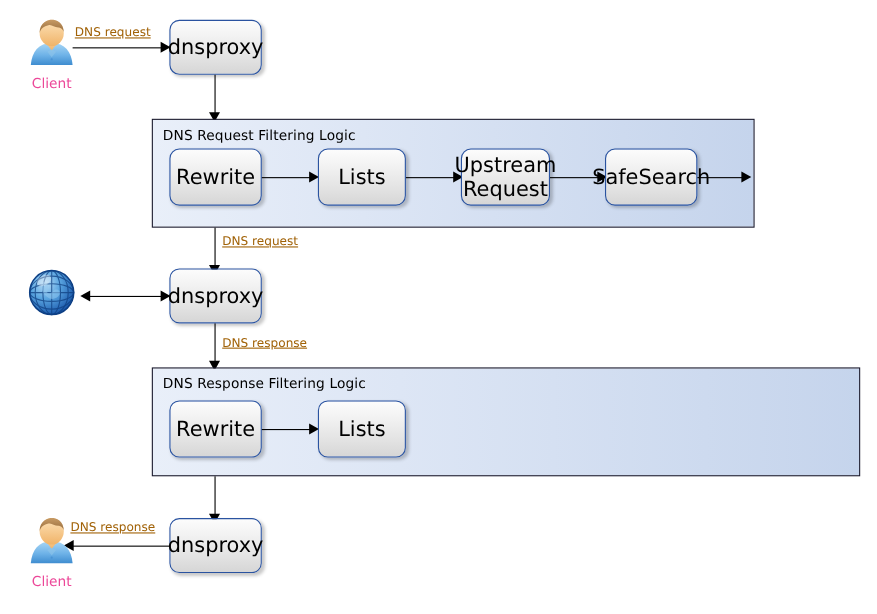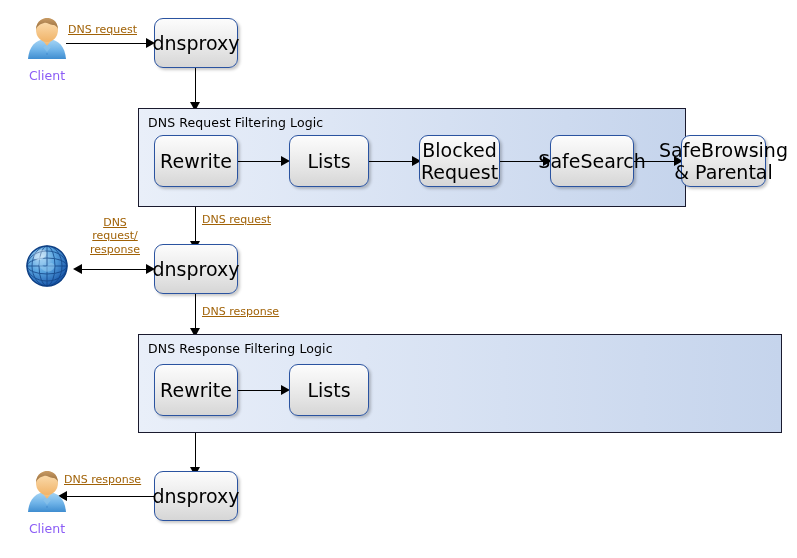--- a/index.html
+++ b/index.html
@@ -95,21 +95,21 @@
     white-space: nowrap;
     line-height: 1.22;
     text-decoration: underline;
   }
   .edge-label.center { text-align: center; }
 
   
   .actor-label {
     position: absolute;
     font-size: 12.5px;
-    color: #8b5cf6;
+    color: #ec4899;
     text-align: center;
     line-height: 1.22;
     white-space: nowrap;
   }
 
   
   .icon { position: absolute; }
 </style>
 </head>
 <body>
@@ -165,39 +165,33 @@
   <div class="arrow-r" style="left:281px; top:156px;"></div>
 
   <div class="node" style="left:289px; top:135px; width:80px; height:52px;">
     <span>Lists</span>
   </div>
   <div class="hline" style="left:369px; top:161px; width:44px;"></div>
   <div class="arrow-r" style="left:412px; top:156px;"></div>
 
   <div class="node" style="left:419px; top:135px; width:81px; height:52px;">
     <div>
-      <span>Blocked</span>
+      <span>Upstream</span>
       <span>Request</span>
     </div>
   </div>
   <div class="hline" style="left:500px; top:161px; width:44px;"></div>
   <div class="arrow-r" style="left:543px; top:156px;"></div>
 
   <div class="node" style="left:550px; top:135px; width:84px; height:52px;">
     <span>SafeSearch</span>
   </div>
   <div class="hline" style="left:634px; top:161px; width:41px;"></div>
   <div class="arrow-r" style="left:674px; top:156px;"></div>
 
-  <div class="node" style="left:681px; top:135px; width:85px; height:52px;">
-    <div>
-      <span>SafeBrowsing</span>
-      <span>&amp; Parental</span>
-    </div>
-  </div>
 
   <div class="vline" style="left:195px; top:207px; height:37px;"></div>
   <div class="arrow-d" style="left:190px; top:241px;"></div>
   <div class="edge-label" style="left:202px; top:213px;">DNS request</div>
 
   <div class="icon" style="left:24px; top:243px; width:46px; height:46px;">
     <svg width="46" height="46" viewBox="0 0 46 46">
       <defs>
         <radialGradient id="globeG" cx="35%" cy="30%" r="75%">
           <stop offset="0%" stop-color="#b9ddf7"></stop>
@@ -216,25 +210,20 @@
       </g>
       <path d="M14 14 C18 12 21 16 19 20 C17 24 22 25 24 22 C27 18 32 21 30 25 C28 29 22 30 19 27 C15 24 12 18 14 14 Z" fill="#8fc7ee" opacity="0.55"></path>
       <circle cx="23" cy="23" r="20" fill="none" stroke="#0d3f84" stroke-width="1.4"></circle>
       <ellipse cx="16" cy="12" rx="7" ry="4.5" fill="#ffffff" opacity="0.32" transform="rotate(-28 16 12)"></ellipse>
     </svg>
   </div>
 
   <div class="arrow-l" style="left:73px; top:264px;"></div>
   <div class="hline" style="left:81px; top:269px; width:66px;"></div>
   <div class="arrow-r" style="left:146px; top:264px;"></div>
-  <div class="edge-label center" style="left:70px; top:216px; width:90px;">
-    <span>DNS</span><br>
-    <span>request/</span><br>
-    <span>response</span>
-  </div>
 
   <div class="node" style="left:154px; top:244px; width:84px; height:50px;">
     <span>dnsproxy</span>
   </div>
 
   <div class="vline" style="left:195px; top:294px; height:37px;"></div>
   <div class="arrow-d" style="left:190px; top:328px;"></div>
   <div class="edge-label" style="left:202px; top:305px;">DNS response</div>
 
   <div class="panel" style="left:138px; top:334px; width:644px; height:99px;text-align:right;">

